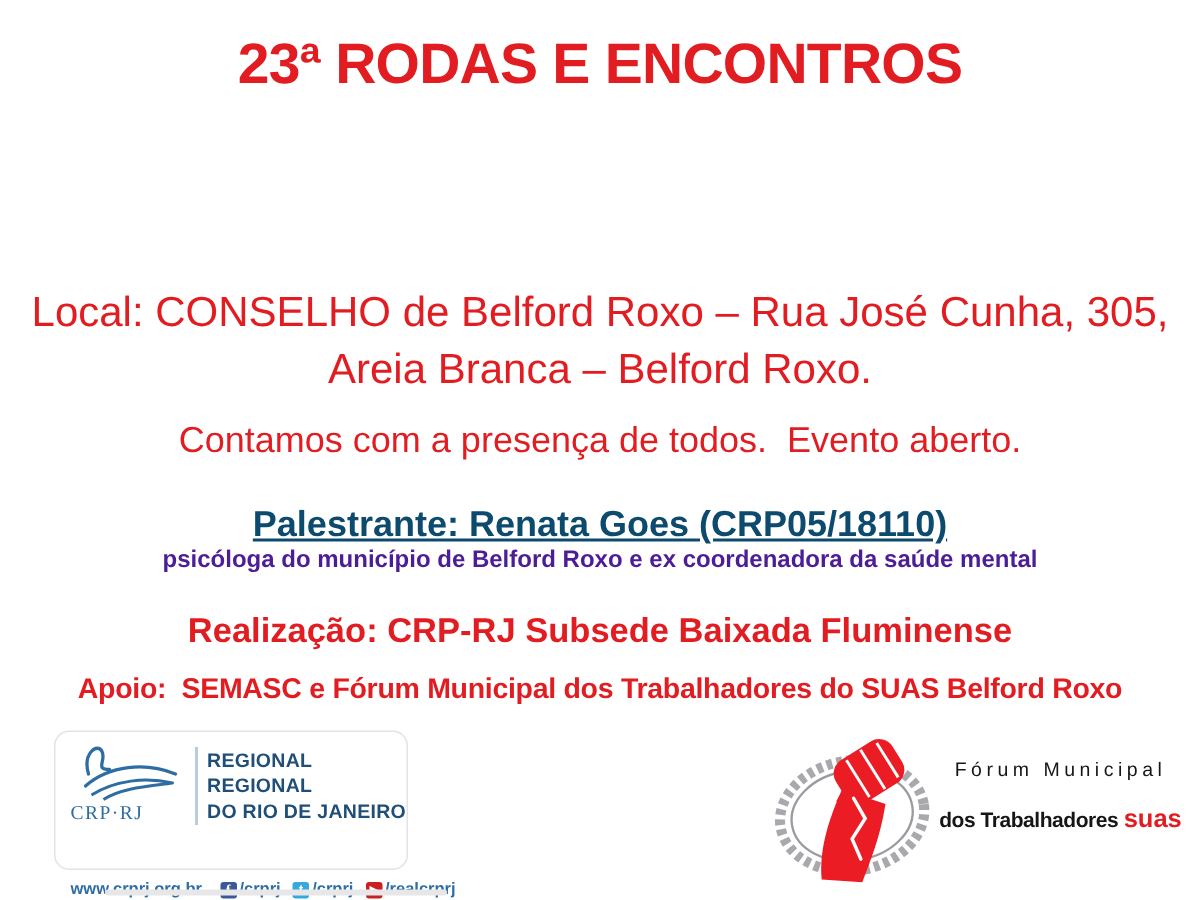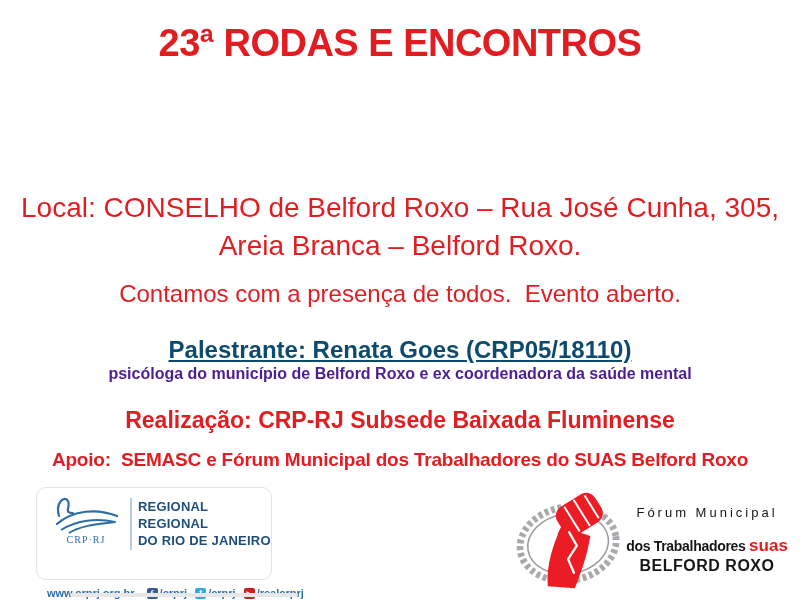--- a/index.html
+++ b/index.html
@@ -22,22 +22,22 @@
   .realizacao{top:407px;font-size:23px;font-weight:bold;}
   .apoio{top:437px;font-size:19px;font-weight:bold;letter-spacing:-0.2px;margin-top:12px;}
 
   
   .crp-block{
     position:absolute;left:28px;top:487px;width:234px;height:91px;
     border:1px solid #e3e3e6;border-radius:10px;background:#fff;
   }
   .crp-mark{position:absolute;left:10px;top:6px;width:78px;height:40px;}
   .crp-acronym{
-    position:absolute;left:10px;top:46px;width:78px;text-align:center;
-    font-family:"Liberation Serif",serif;font-size:10px;color:#2e6da4;letter-spacing:1px;
+    position:absolute;left:10px;top:46px;width:78px;text-align:left;
+    font-family:"Liberation Serif",serif;font-size:13px;color:#2e6da4;letter-spacing:1px;
   }
   .crp-divider{position:absolute;left:93px;top:10px;width:2px;height:52px;background:#b9cbdd;}
   .crp-name{
     position:absolute;left:101px;top:10px;color:#1f4e79;
     font-size:13px;font-weight:bold;line-height:17px;letter-spacing:0.2px;
   }
   .crp-social{
     position:absolute;left:10px;top:67px;width:218px;height:16px;
     display:flex;align-items:center;justify-content:flex-start;
     font-size:11px;font-weight:bold;color:#2e6da4;margin-top:30px;
@@ -120,18 +120,17 @@
       <line x1="60" y1="16" x2="60" y2="46" stroke="#ffffff" stroke-width="2"></line>
       <line x1="72" y1="15" x2="72" y2="47" stroke="#ffffff" stroke-width="2"></line>
       <line x1="84" y1="17" x2="84" y2="45" stroke="#ffffff" stroke-width="2"></line>
     </g>
     <path d="M52,42 L72,58 L64,68 L46,52 Z" fill="#ec1c24"></path>
     <path d="M58,50 L66,64 L57,78 L63,92" stroke="#ffffff" stroke-width="2.4" fill="none" stroke-linecap="round"></path>
   </svg>
   <div class="forum-text">
     <div class="forum-l1">Fórum Municipal</div>
     <div class="forum-l2"><span>dos Trabalhadores </span><span class="suas">suas</span></div>
-    <div class="forum-l3">BELFORD ROXO</div>
   </div>
 
   <div class="bottom-bar"></div>
 
 </div>
 
 </body></html>

